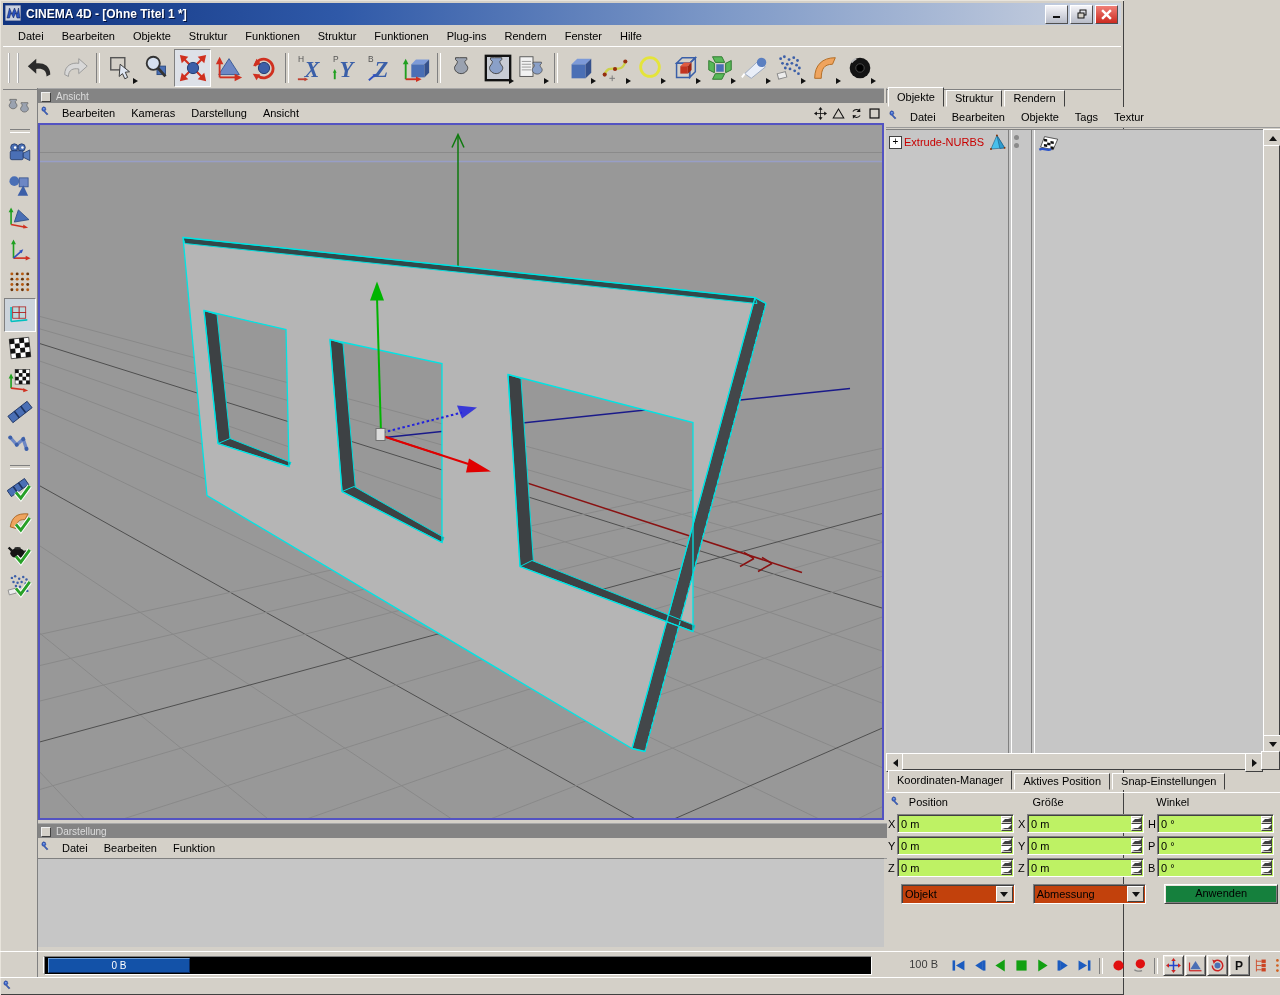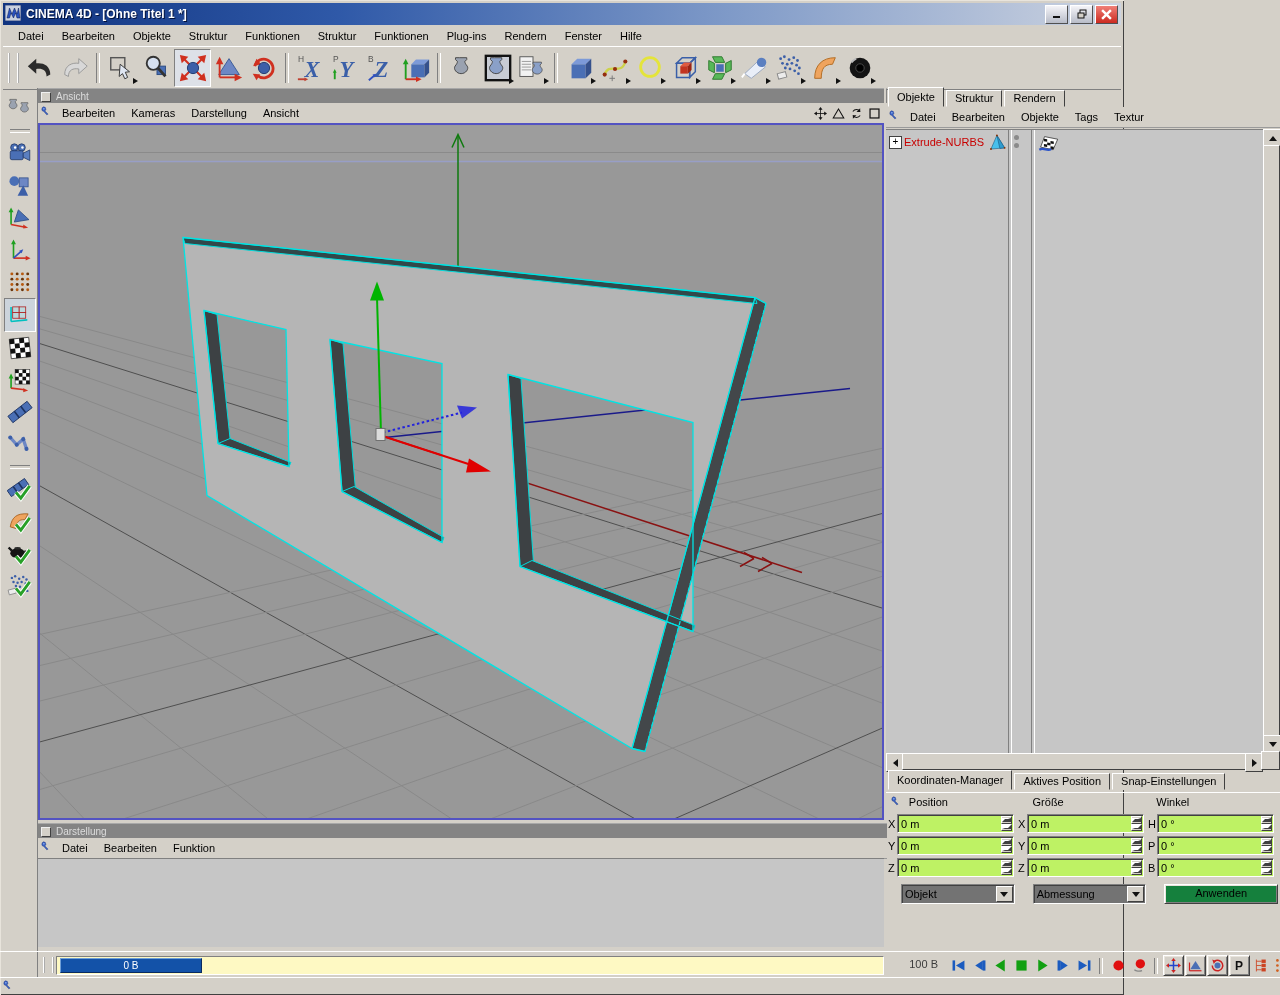--- a/index.html
+++ b/index.html
@@ -83,33 +83,33 @@
   .numfield{display:flex;align-items:center;width:126px;}
   .flabel{width:9px;text-align:left;}
   .fbox{flex:1;height:17px;background:#bef264;border:1px solid;border-color:#808080 #fff #fff #808080;
     box-shadow:inset 1px 1px 0 #404040;display:flex;align-items:center;}
   .fval{flex:1;padding-left:3px;}
   .spin{width:11px;height:15px;display:flex;flex-direction:column;margin-right:1px;}
   .spin span{flex:1;background:#d4d0c8;border:1px solid;border-color:#fff #404040 #404040 #fff;
     display:flex;align-items:center;justify-content:center;}
   .spin .tri-up{border-left-width:3px;border-right-width:3px;border-bottom-width:3px;}
   .spin .tri-dn{border-left-width:3px;border-right-width:3px;border-top-width:3px;}
-  .combo{display:flex;height:18px;width:112px;background:#737373;border:1px solid;
+  .combo{display:flex;height:18px;width:112px;background:#c2410c;border:1px solid;
     border-color:#808080 #fff #fff #808080;box-shadow:inset 1px 1px 0 #404040;align-items:center;}
   .combotext{flex:1;padding-left:3px;}
   .combobtn{width:15px;height:14px;margin-right:1px;background:#d4d0c8;border:1px solid;
     border-color:#fff #404040 #404040 #fff;display:flex;align-items:center;justify-content:center;}
   .pushbtn{height:18px;width:112px;background:#15803d;border:1px solid;border-color:#fff #404040 #404040 #fff;
     box-shadow:inset 1px 1px 0 #e8e4dc, inset -1px -1px 0 #808080;text-align:center;line-height:17px;}
   
   #mat-content{position:absolute;left:38px;top:858px;width:846px;height:88px;background:#c6c6c6;
     border-top:1px solid #808080;}
   
   #tl{position:absolute;left:0;top:951px;width:1280px;height:26px;border-top:1px solid #fff;}
-  #tl-track{position:absolute;left:56px;top:4px;width:826px;height:17px;background:#fef9c3;
+  #tl-track{position:absolute;left:44px;top:4px;width:826px;height:17px;background:#000000;
     border:1px solid;border-color:#808080 #fff #fff #808080;}
   #tl-thumb{position:absolute;left:3px;top:1px;width:140px;height:13px;background:#1352a8;
     border:1px solid;border-color:#6f9fd8 #0a2a60 #0a2a60 #6f9fd8;color:#fff;text-align:center;
     font-size:10px;line-height:13px;}
   #end-label{position:absolute;left:886px;top:6px;width:52px;text-align:right;color:#3c3c3c;}
   #transport{position:absolute;left:948px;top:3px;display:flex;align-items:center;gap:1px;}
   .trbtn{width:20px;height:20px;display:flex;align-items:center;justify-content:center;position:relative;}
   .trbtn.raisedbtn{background:#d4d0c8;border:1px solid;border-color:#fff #404040 #404040 #fff;
     box-shadow:inset 1px 1px 0 #e8e4dc, inset -1px -1px 0 #808080;width:19px;height:19px;}
   .trsep{width:2px;height:16px;margin:0 4px;border-left:1px solid #808080;border-right:1px solid #fff;}

